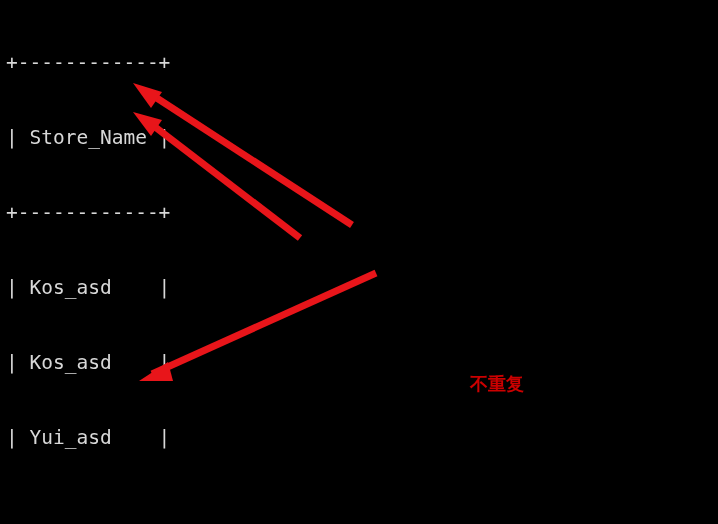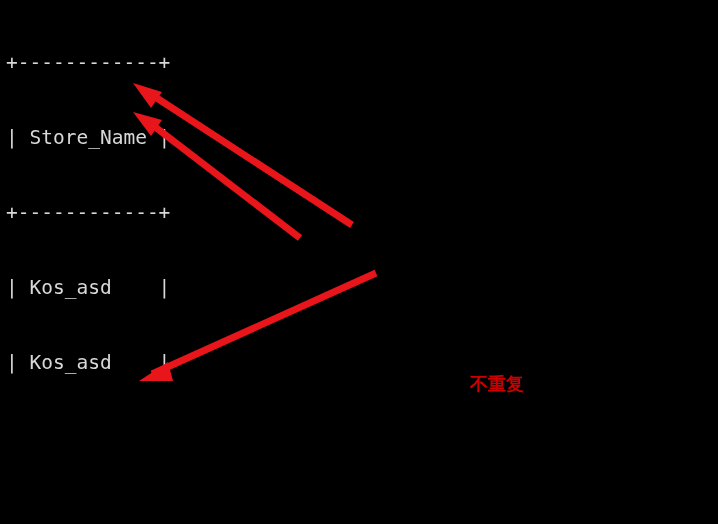--- a/index.html
+++ b/index.html
@@ -56,20 +56,21 @@
 <body>
 
 <div id="screen">
 
   <div class="terminal">
     <div class="term-line">+------------+</div>
     <div class="term-line">| Store_Name |</div>
     <div class="term-line">+------------+</div>
     <div class="term-line">| Kos_asd    |</div>
     <div class="term-line">| Kos_asd    |</div>
+    <div class="term-line">| Yui_asd    |</div>
     
     
     
     
     
     
     
     
     
     

